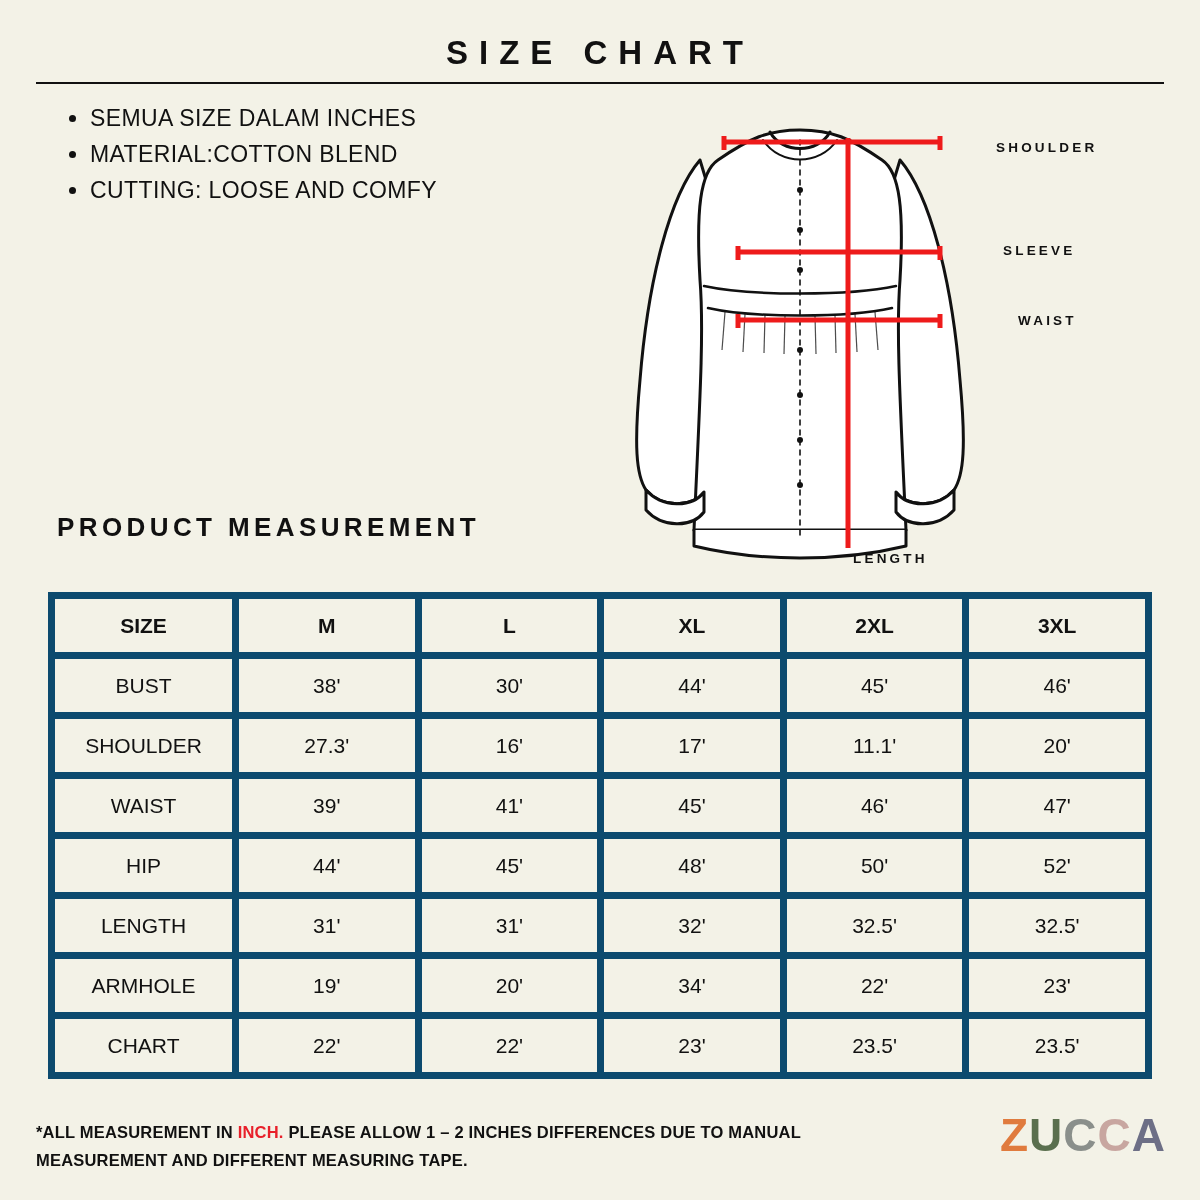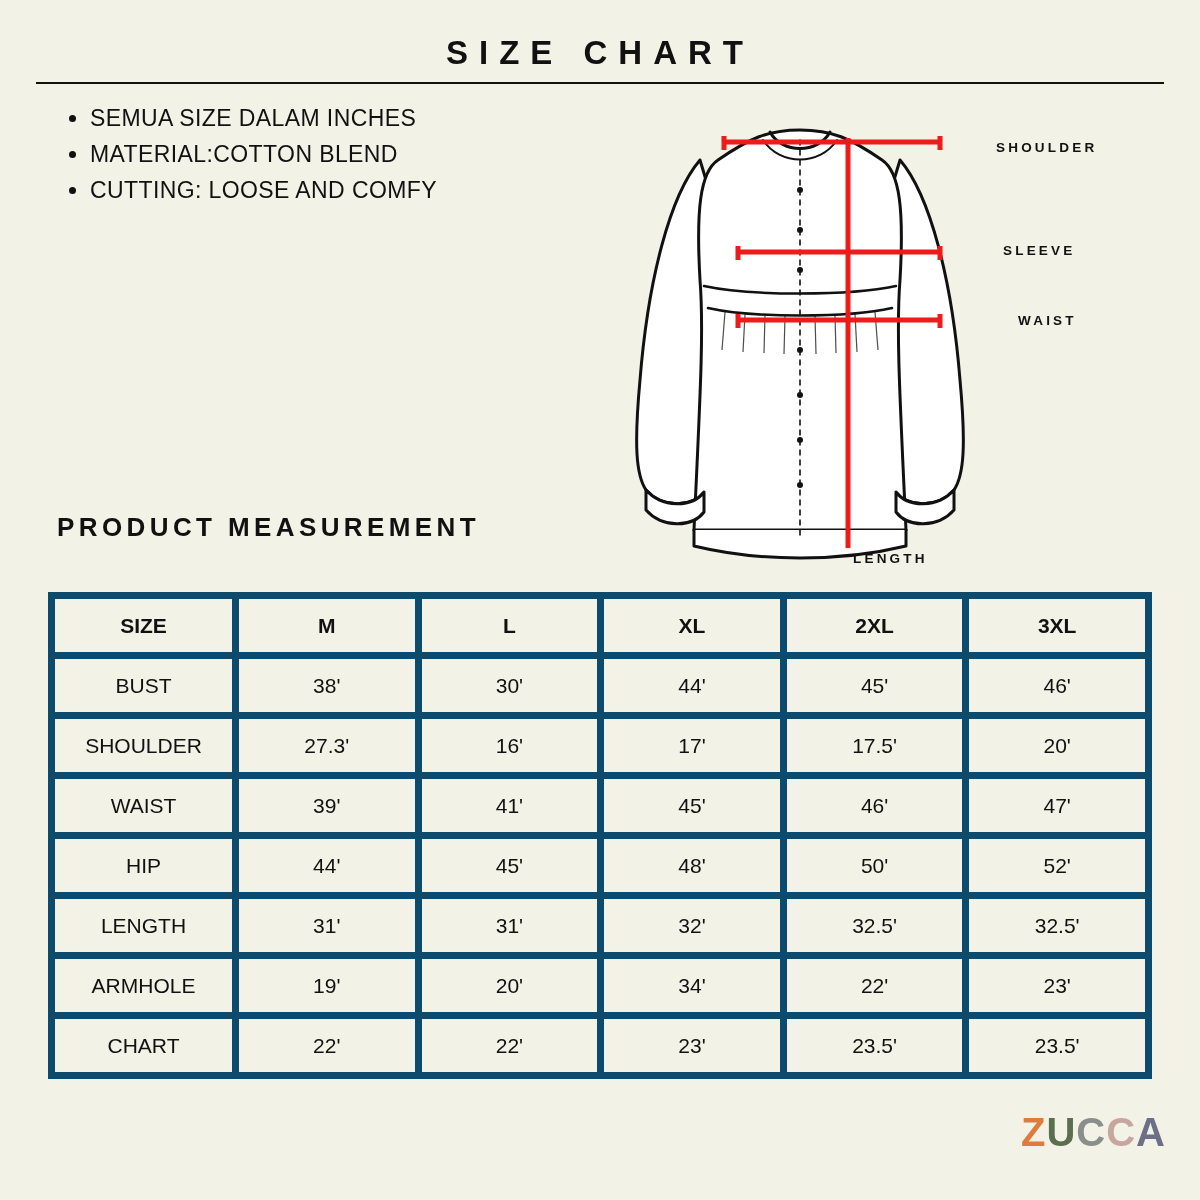--- a/index.html
+++ b/index.html
@@ -115,21 +115,21 @@
     line-height: 28px;
     letter-spacing: 0.2px;
     color: #111;
   }
   .footnote .hl { color: #e8202a; }
 
   
   .logo {
     position: absolute;
     top: 1112px; right: 34px;
-    font-size: 40px;
+    font-size: 46px;
     font-weight: bold;
     letter-spacing: 1px;
     line-height: 1;
   }
   .logo span { display: inline-block; }
 </style>
 </head>
 <body>
 
 <div class="page">
@@ -237,21 +237,21 @@
           <td>30'</td>
           <td>44'</td>
           <td>45'</td>
           <td>46'</td>
         </tr>
         <tr>
           <td>SHOULDER</td>
           <td>27.3'</td>
           <td>16'</td>
           <td>17'</td>
-          <td>17.5'</td>
+          <td>11.1'</td>
           <td>20'</td>
         </tr>
         <tr>
           <td>WAIST</td>
           <td>39'</td>
           <td>41'</td>
           <td>45'</td>
           <td>46'</td>
           <td>47'</td>
         </tr>
@@ -284,18 +284,21 @@
           <td>22'</td>
           <td>22'</td>
           <td>23'</td>
           <td>23.5'</td>
           <td>23.5'</td>
         </tr>
       </tbody>
     </table>
   </div>
 
+  <div class="footnote">
+    <span>*ALL MEASUREMENT IN </span><span class="hl">INCH.</span><span> PLEASE ALLOW 1 – 2 INCHES DIFFERENCES DUE TO MANUAL MEASUREMENT AND DIFFERENT MEASURING TAPE.</span>
+  </div>
 
   <div class="logo">
     <span style="color: rgb(224, 123, 62);">Z</span><span style="color: rgb(90, 111, 78);">U</span><span style="color: rgb(138, 143, 139);">C</span><span style="color: rgb(200, 166, 160);">C</span><span style="color: rgb(109, 111, 134);">A</span>
   </div>
 
 </div>
 
 </body></html>

